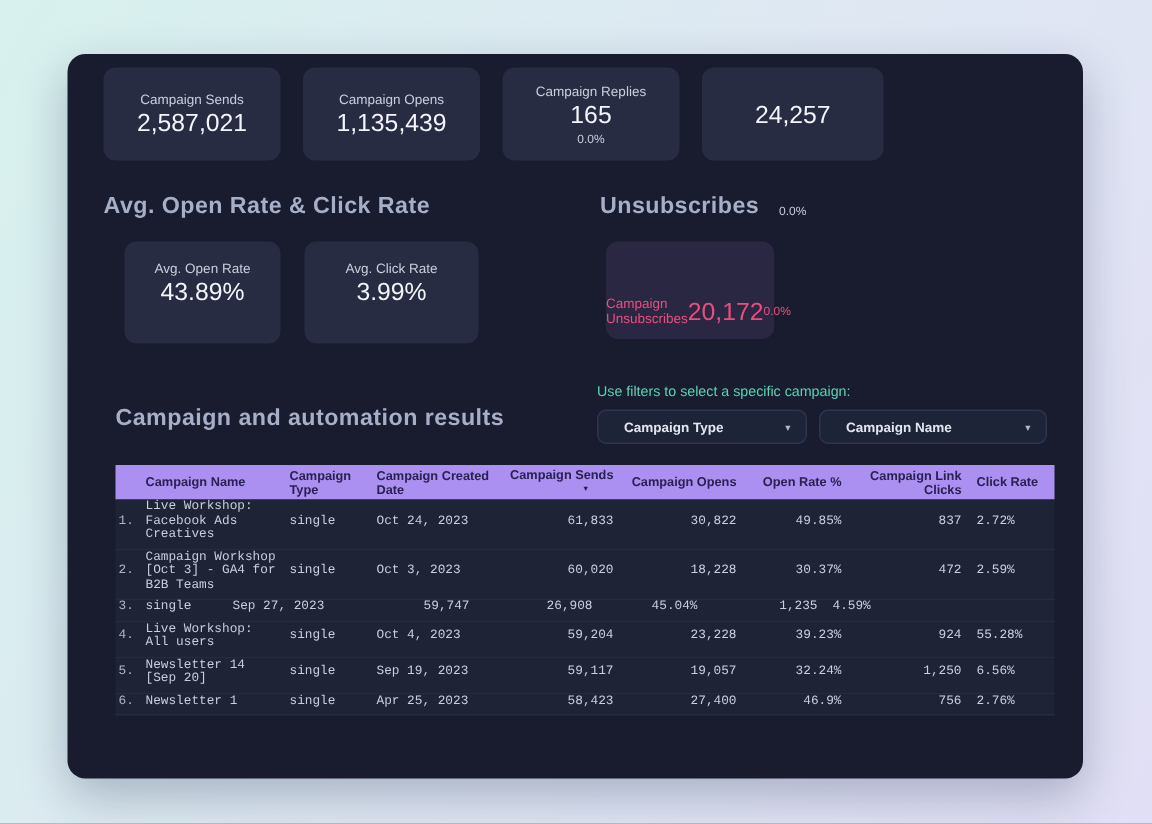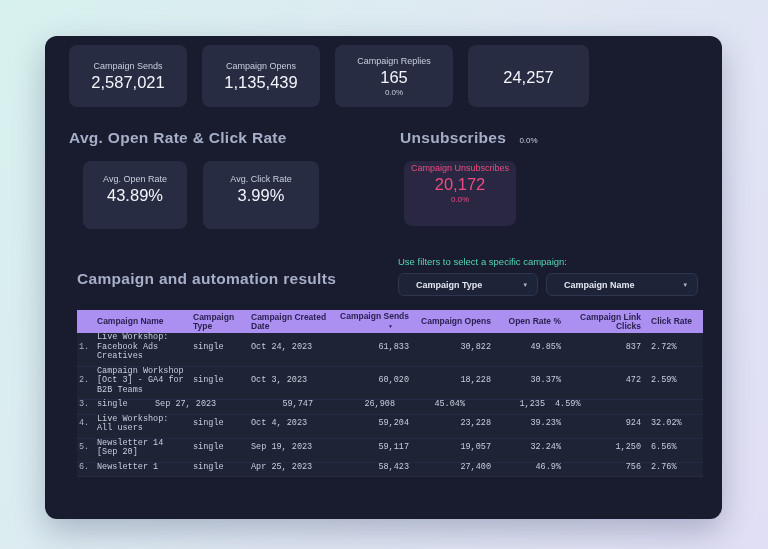--- a/index.html
+++ b/index.html
@@ -33,21 +33,21 @@
   .mid { display:flex; margin-top:22px; }
   .mid-left { width:331px; }
   .mid-cards { display:flex; gap:16px; margin-top:14px; margin-left:14px; }
   .rate-card {
     width:104px; height:68px; background:#272c42; border-radius:8px;
     display:flex; flex-direction:column; align-items:center; padding-top:13px;
   }
   .rate-card.c2 { width:116px; }
   .unsub-card {
     width:112px; height:65px; background:#2a2743; border-radius:8px;
-    display:flex; flex-direction:column; align-items:center; padding-top:2px;
+    display:flex; flex-direction:row; align-items:center; padding-top:27px;
     margin-top:14px; margin-left:4px;
   }
   .pink { color:#ec4d80 !important; }
   
   .results-head { display:flex; margin-top:27px; }
   .results-title { margin-left:8px; width:323px; align-self:center; padding-top:6px; }
   .filters-block { width:300px; }
   .filter-hint { font-size:9.5px; color:#58d5b4; }
   .filter-row { display:flex; gap:8px; margin-top:6px; }
   .dropdown {
@@ -196,21 +196,21 @@
         </div>
         <div class="tr">
           <div class="td c-num num">4.</div>
           <div class="td c-name">Live Workshop: All users</div>
           <div class="td c-type">single</div>
           <div class="td c-date">Oct 4, 2023</div>
           <div class="td c-sends">59,204</div>
           <div class="td c-opens">23,228</div>
           <div class="td c-orate">39.23%</div>
           <div class="td c-click">924</div>
-          <div class="td c-crate">32.02%</div>
+          <div class="td c-crate">55.28%</div>
         </div>
         <div class="tr">
           <div class="td c-num num">5.</div>
           <div class="td c-name">Newsletter 14 [Sep 20]</div>
           <div class="td c-type">single</div>
           <div class="td c-date">Sep 19, 2023</div>
           <div class="td c-sends">59,117</div>
           <div class="td c-opens">19,057</div>
           <div class="td c-orate">32.24%</div>
           <div class="td c-click">1,250</div>

